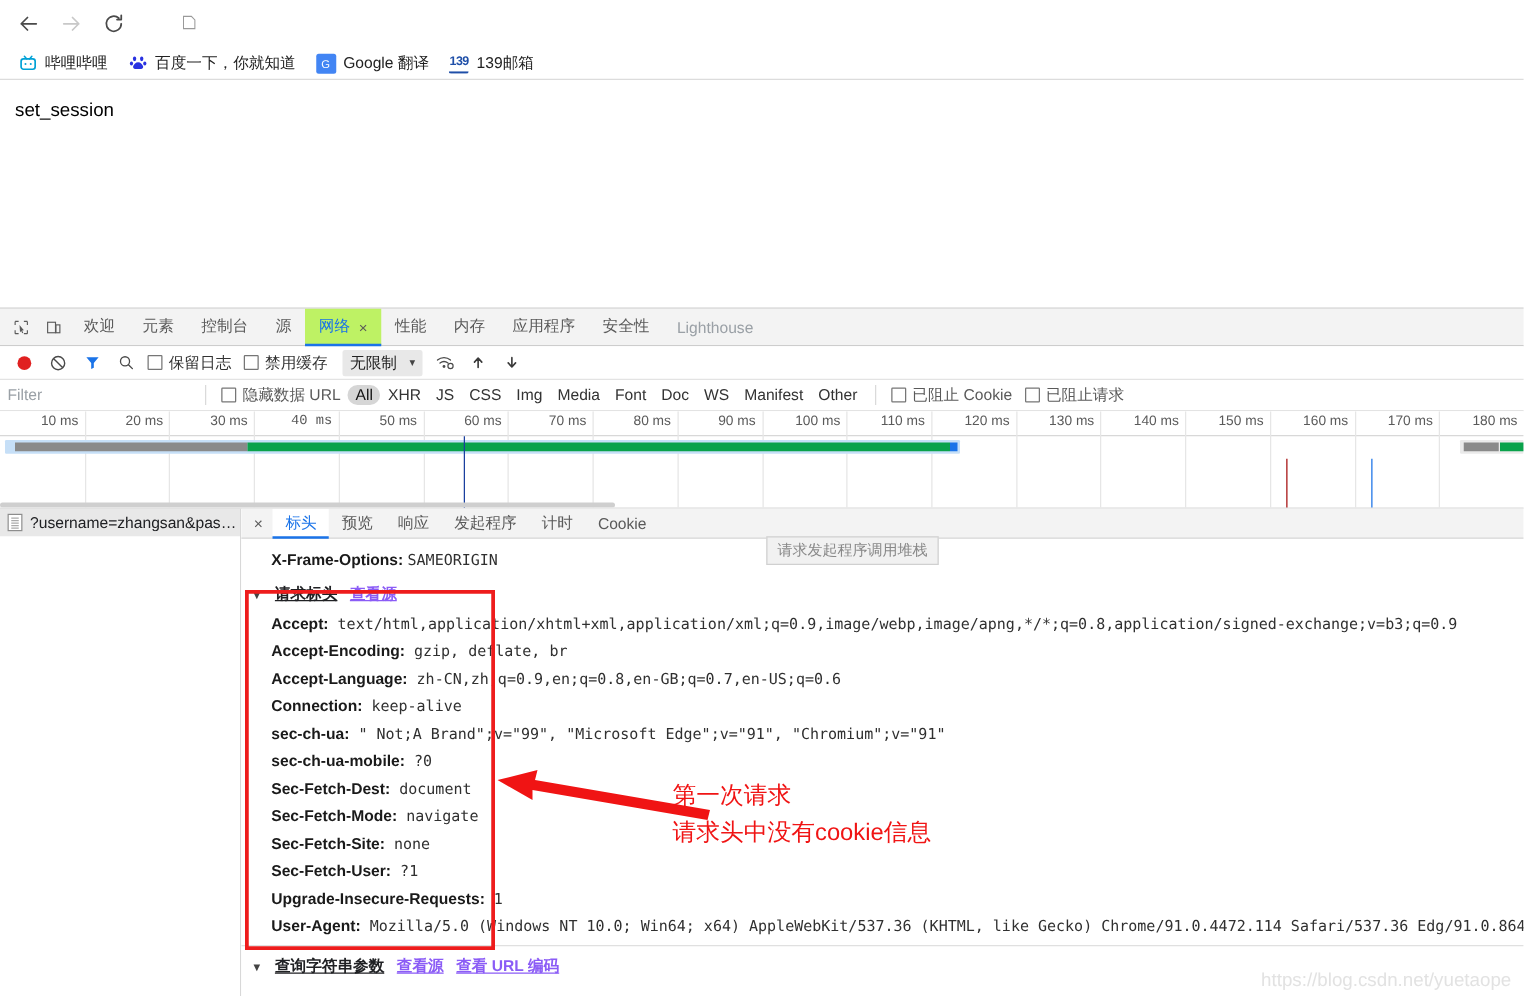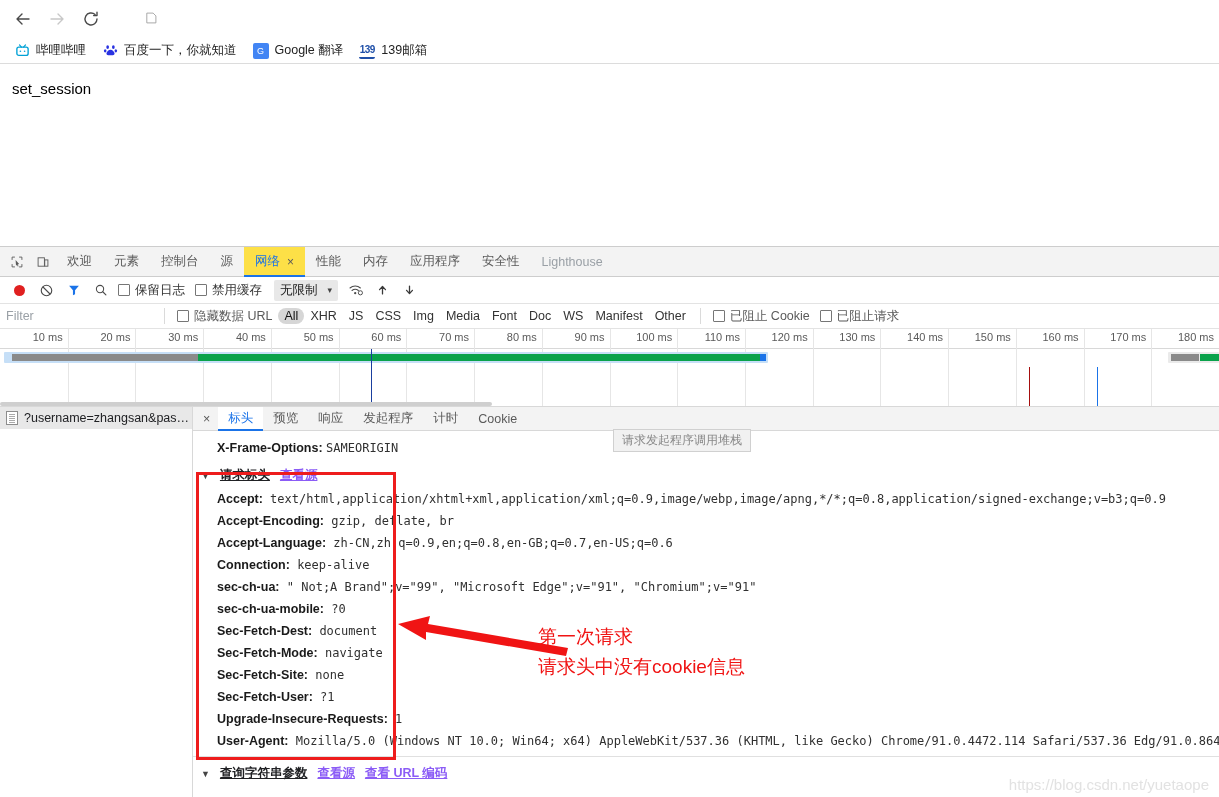--- a/index.html
+++ b/index.html
@@ -48,21 +48,21 @@
 
   .dt-tabbar {
     height:30px; display:flex; align-items:stretch; background:#f3f3f3;
     border-bottom:1px solid #cdcdcd; padding-left:4px;
   }
   .dt-icon-btn { width:26px; display:flex; align-items:center; justify-content:center; color:#5a5a5a; }
   .dt-tab {
     display:flex; align-items:center; padding:0 11px; font-size:12.5px; color:#5a5a5a;
     position:relative; white-space:nowrap;
   }
-  .dt-tab.active { background:#fde047; color:#1a73e8; }
+  .dt-tab.active { background:#bef264; color:#1a73e8; }
   .dt-tab.active::after {
     content:""; position:absolute; left:0; right:0; bottom:-1px; height:2px; background:#1a73e8;
   }
   .dt-tab.dim { color:#9aa0a6; }
   .dt-tab .tab-x { margin-left:7px; font-size:12px; color:#5a5a5a; }
 
   .dt-toolbar {
     height:27px; display:flex; align-items:center; gap:0; padding:0 6px;
     border-bottom:1px solid #e3e3e3; background:#fff; font-size:12.5px; color:#333;
   }
@@ -362,21 +362,21 @@
   <div class="timeline">
     <div class="tl-rulerline"></div>
     <div id="tl-ticks">
         <div class="tl-tick" style="left: 67.7222px;"></div>
         <div class="tl-tick-label" style="left: 67.7222px;">10 ms</div>
         <div class="tl-tick" style="left: 135.444px;"></div>
         <div class="tl-tick-label" style="left: 135.444px;">20 ms</div>
         <div class="tl-tick" style="left: 203.167px;"></div>
         <div class="tl-tick-label" style="left: 203.167px;">30 ms</div>
         <div class="tl-tick" style="left: 270.889px;"></div>
-        <div class="tl-tick-label" style="left: 270.889px;">40 ms</div>
+        <div class="tl-tick-label" style="left: 270.889px; font-family: Liberation Mono, monospace;">40 ms</div>
         <div class="tl-tick" style="left: 338.611px;"></div>
         <div class="tl-tick-label" style="left: 338.611px;">50 ms</div>
         <div class="tl-tick" style="left: 406.333px;"></div>
         <div class="tl-tick-label" style="left: 406.333px;">60 ms</div>
         <div class="tl-tick" style="left: 474.056px;"></div>
         <div class="tl-tick-label" style="left: 474.056px;">70 ms</div>
         <div class="tl-tick" style="left: 541.778px;"></div>
         <div class="tl-tick-label" style="left: 541.778px;">80 ms</div>
         <div class="tl-tick" style="left: 609.5px;"></div>
         <div class="tl-tick-label" style="left: 609.5px;">90 ms</div>

